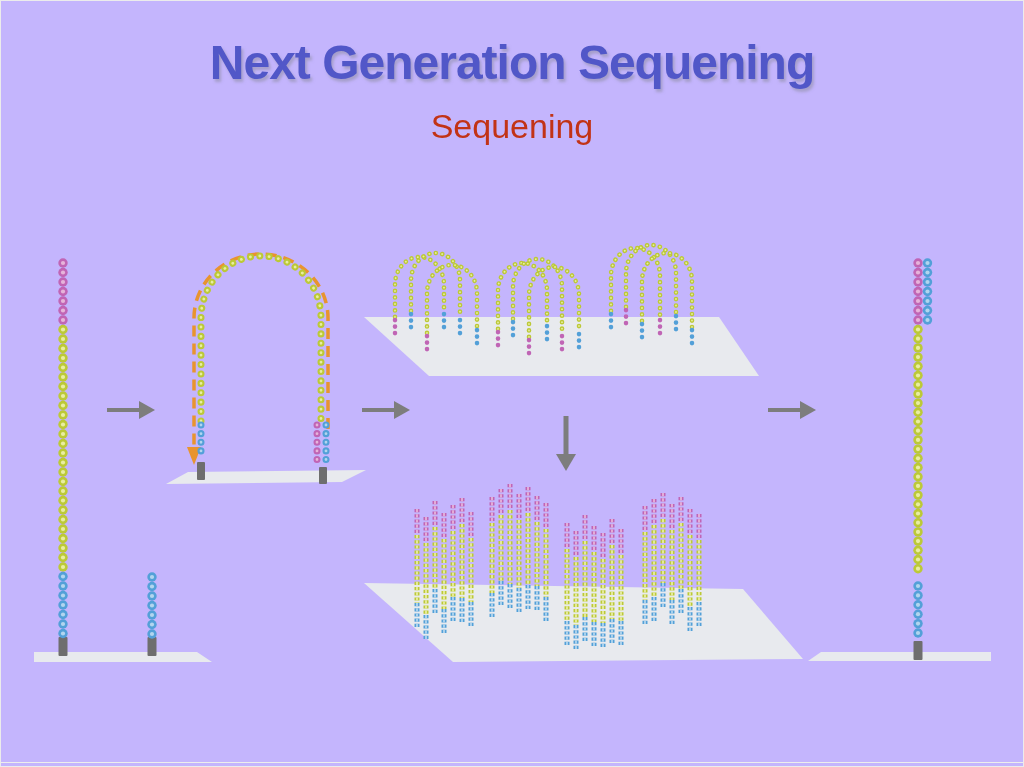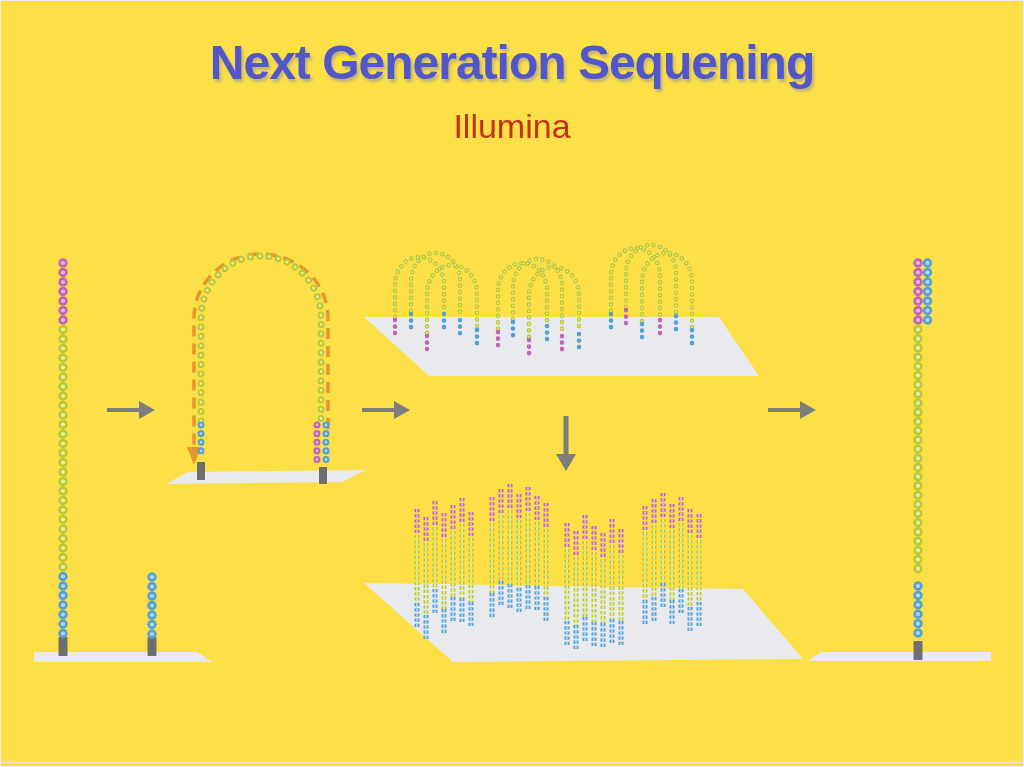--- a/index.html
+++ b/index.html
@@ -1,35 +1,35 @@
 <!DOCTYPE html>
 <html><head>
 <meta charset="utf-8">
 <style>
   html,body{margin:0;padding:0;background:#ffffff;}
   body{width:1024px;height:767px;overflow:hidden;font-family:"Liberation Sans",sans-serif;}
-  .slide{position:relative;width:1022px;height:765px;background:#fde047;border:1px solid #ececec;}
+  .slide{position:relative;width:1022px;height:765px;background:#c4b5fd;border:1px solid #ececec;}
   .title{
     position:absolute;top:34px;left:0;right:0;margin:0;text-align:center;
     font-size:48px;font-weight:700;letter-spacing:-1px;
     text-shadow:2px 3px 3px rgba(140,140,160,0.55);
   }
   .subtitle{
     position:absolute;top:106px;left:0;right:0;margin:0;text-align:center;
     font-size:34px;font-weight:400;
   }
   svg{position:absolute;top:0;left:0;}
   .bottom-edge{position:absolute;left:0;right:0;bottom:3px;border-top:1px solid #ededed;height:0;}
 </style>
 </head>
 <body>
 
 <div class="slide">
   <h1 class="title" style="color: rgb(81, 87, 200);">Next Generation Sequening</h1>
-  <h2 class="subtitle" style="color: rgb(194, 51, 22);">Illumina</h2>
+  <h2 class="subtitle" style="color: rgb(194, 51, 22);">Sequening</h2>
   <svg id="diagram" width="1024" height="767" viewBox="0 0 1024 767">
       <g>
         <polygon points="33,651 196,651 211,661 33,661" fill="#e8eaee"></polygon>
         <rect x="57.5" y="636" width="9" height="19" fill="#6e6e6e" rx="1"></rect>
         <rect x="146.5" y="636" width="9" height="19" fill="#6e6e6e" rx="1"></rect>
         <circle cx="62" cy="262" r="4.7" fill="#c065b5"></circle>
         <circle cx="62" cy="262" r="2.115" fill="#e6b4da"></circle>
         <circle cx="62" cy="271.5" r="4.7" fill="#c065b5"></circle>
         <circle cx="62" cy="271.5" r="2.115" fill="#e6b4da"></circle>
         <circle cx="62" cy="281" r="4.7" fill="#c065b5"></circle>

